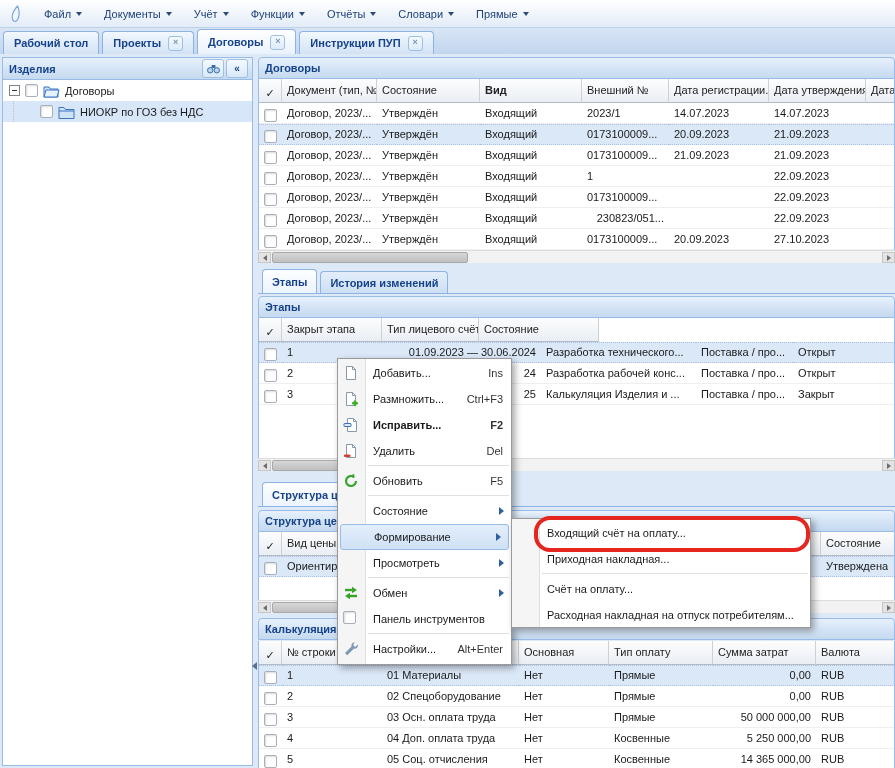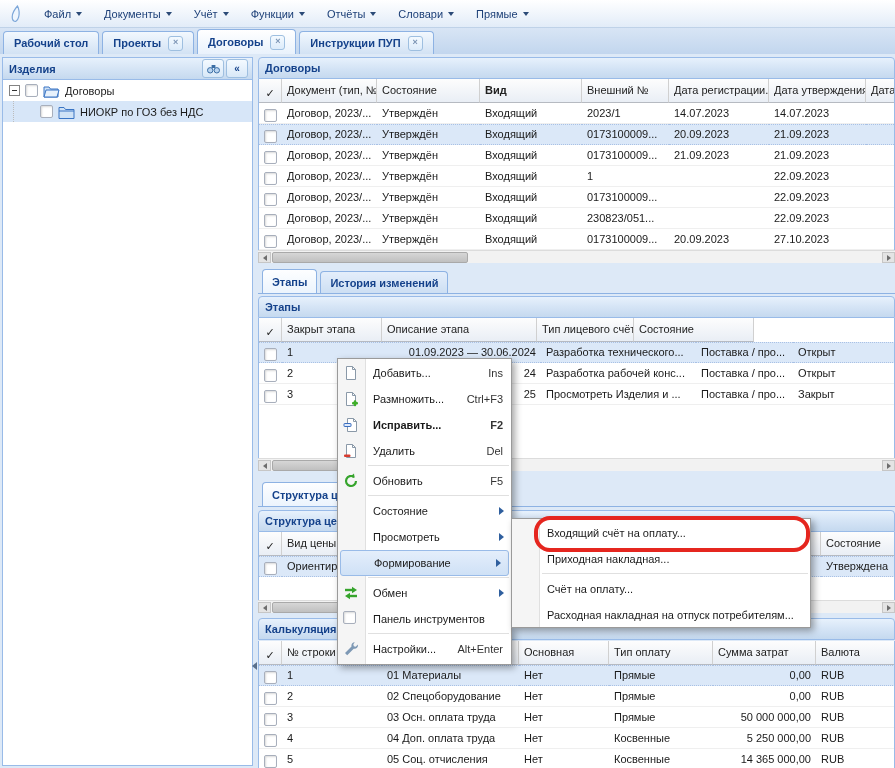--- a/index.html
+++ b/index.html
@@ -271,21 +271,21 @@
         <div class="gcell" style="width: 97px;">22.09.2023</div>
         <div class="gcell" style="width: 150px;"></div>
       </div>
       <div class="grow">
         <div class="gcell ckcell" style="width: 23px;">
           <span class="cb"></span>
         </div>
         <div class="gcell" style="width: 95px;">Договор, 2023/...</div>
         <div class="gcell" style="width: 103px;">Утверждён</div>
         <div class="gcell" style="width: 102px;">Входящий</div>
-        <div class="gcell" style="width: 87px;">230823/051...</div>
+        <div class="gcell" style="width: 87px; text-align: right;">230823/051...</div>
         <div class="gcell" style="width: 100px;"></div>
         <div class="gcell" style="width: 97px;">22.09.2023</div>
         <div class="gcell" style="width: 150px;"></div>
       </div>
       <div class="grow">
         <div class="gcell ckcell" style="width: 23px;">
           <span class="cb"></span>
         </div>
         <div class="gcell" style="width: 95px;">Договор, 2023/...</div>
         <div class="gcell" style="width: 103px;">Утверждён</div>
@@ -314,21 +314,20 @@
         <span>История изменений</span>
       </span>
     </div>
   <div class="panel-hdr" style="position:absolute;left:258px;top:296px;width:637px;">
     <span>Этапы</span>
   </div>
   <div id="grid-stages" class="grid" style="left:258px;top:318px;width:637px;height:140px;">
       <div class="ghrow">
         <div class="ghcell ckcell" style="width: 23px;">✓</div>
         <div class="ghcell" style="width: 100px;">Закрыт этапа</div>
-        <div class="ghcell" style="width: 155px;">Описание этапа</div>
         <div class="ghcell" style="width: 97px;">Тип лицевого счёт</div>
         <div class="ghcell" style="width: 120px;">Состояние</div>
       </div>
       <div class="grow sel">
         <div class="gcell ckcell" style="width: 23px;">
           <span class="cb"></span>
         </div>
         <div class="gcell" style="width: 100px;">1</div>
         <div class="gcell r" style="width: 159px;">01.09.2023 — 30.06.2024</div>
         <div class="gcell" style="width: 155px;">Разработка технического...</div>
@@ -344,21 +343,21 @@
         <div class="gcell" style="width: 155px;">Разработка рабочей конс...</div>
         <div class="gcell" style="width: 97px;">Поставка / про...</div>
         <div class="gcell" style="width: 120px;">Открыт</div>
       </div>
       <div class="grow">
         <div class="gcell ckcell" style="width: 23px;">
           <span class="cb"></span>
         </div>
         <div class="gcell" style="width: 100px;">3</div>
         <div class="gcell r" style="width: 159px;">25</div>
-        <div class="gcell" style="width: 155px;">Просмотреть Изделия и ...</div>
+        <div class="gcell" style="width: 155px;">Калькуляция Изделия и ...</div>
         <div class="gcell" style="width: 97px;">Поставка / про...</div>
         <div class="gcell" style="width: 120px;">Закрыт</div>
       </div>
     </div>
   <div class="hscroll" style="left:258px;top:458px;width:637px;">
     <span class="sb-btn" style="left:0;">
         <span class="tri-l"></span>
       </span>
     <span class="sb-thumb" style="left:14px;width:186px;"></span>
     <span class="sb-btn" style="right:0;">
@@ -523,26 +522,26 @@
           </svg>
         </span>
         <span class="lbl">Обновить</span>
         <span class="acc">F5</span>
       </div>
       <div class="msep"></div>
       <div class="mi">
         <span class="lbl">Состояние</span>
         <span class="arr"></span>
       </div>
-      <div class="mi">
-        <span class="lbl">Просмотреть</span>
-        <span class="arr"></span>
-      </div>
       <div class="mi hl">
         <span class="lbl">Формирование</span>
+        <span class="arr"></span>
+      </div>
+      <div class="mi">
+        <span class="lbl">Просмотреть</span>
         <span class="arr"></span>
       </div>
       <div class="msep"></div>
       <div class="mi">
         <span class="ic">
           <svg width="16" height="16" viewBox="0 0 16 16">
             <path d="M2 5h8" stroke="#36a42c" stroke-width="2.4"></path>
             <path d="M9 1.8 14 5 9 8.2z" fill="#36a42c"></path>
             <path d="M14 11H6" stroke="#36a42c" stroke-width="2.4"></path>
             <path d="M7 7.8 2 11 7 14.2z" fill="#36a42c"></path>

